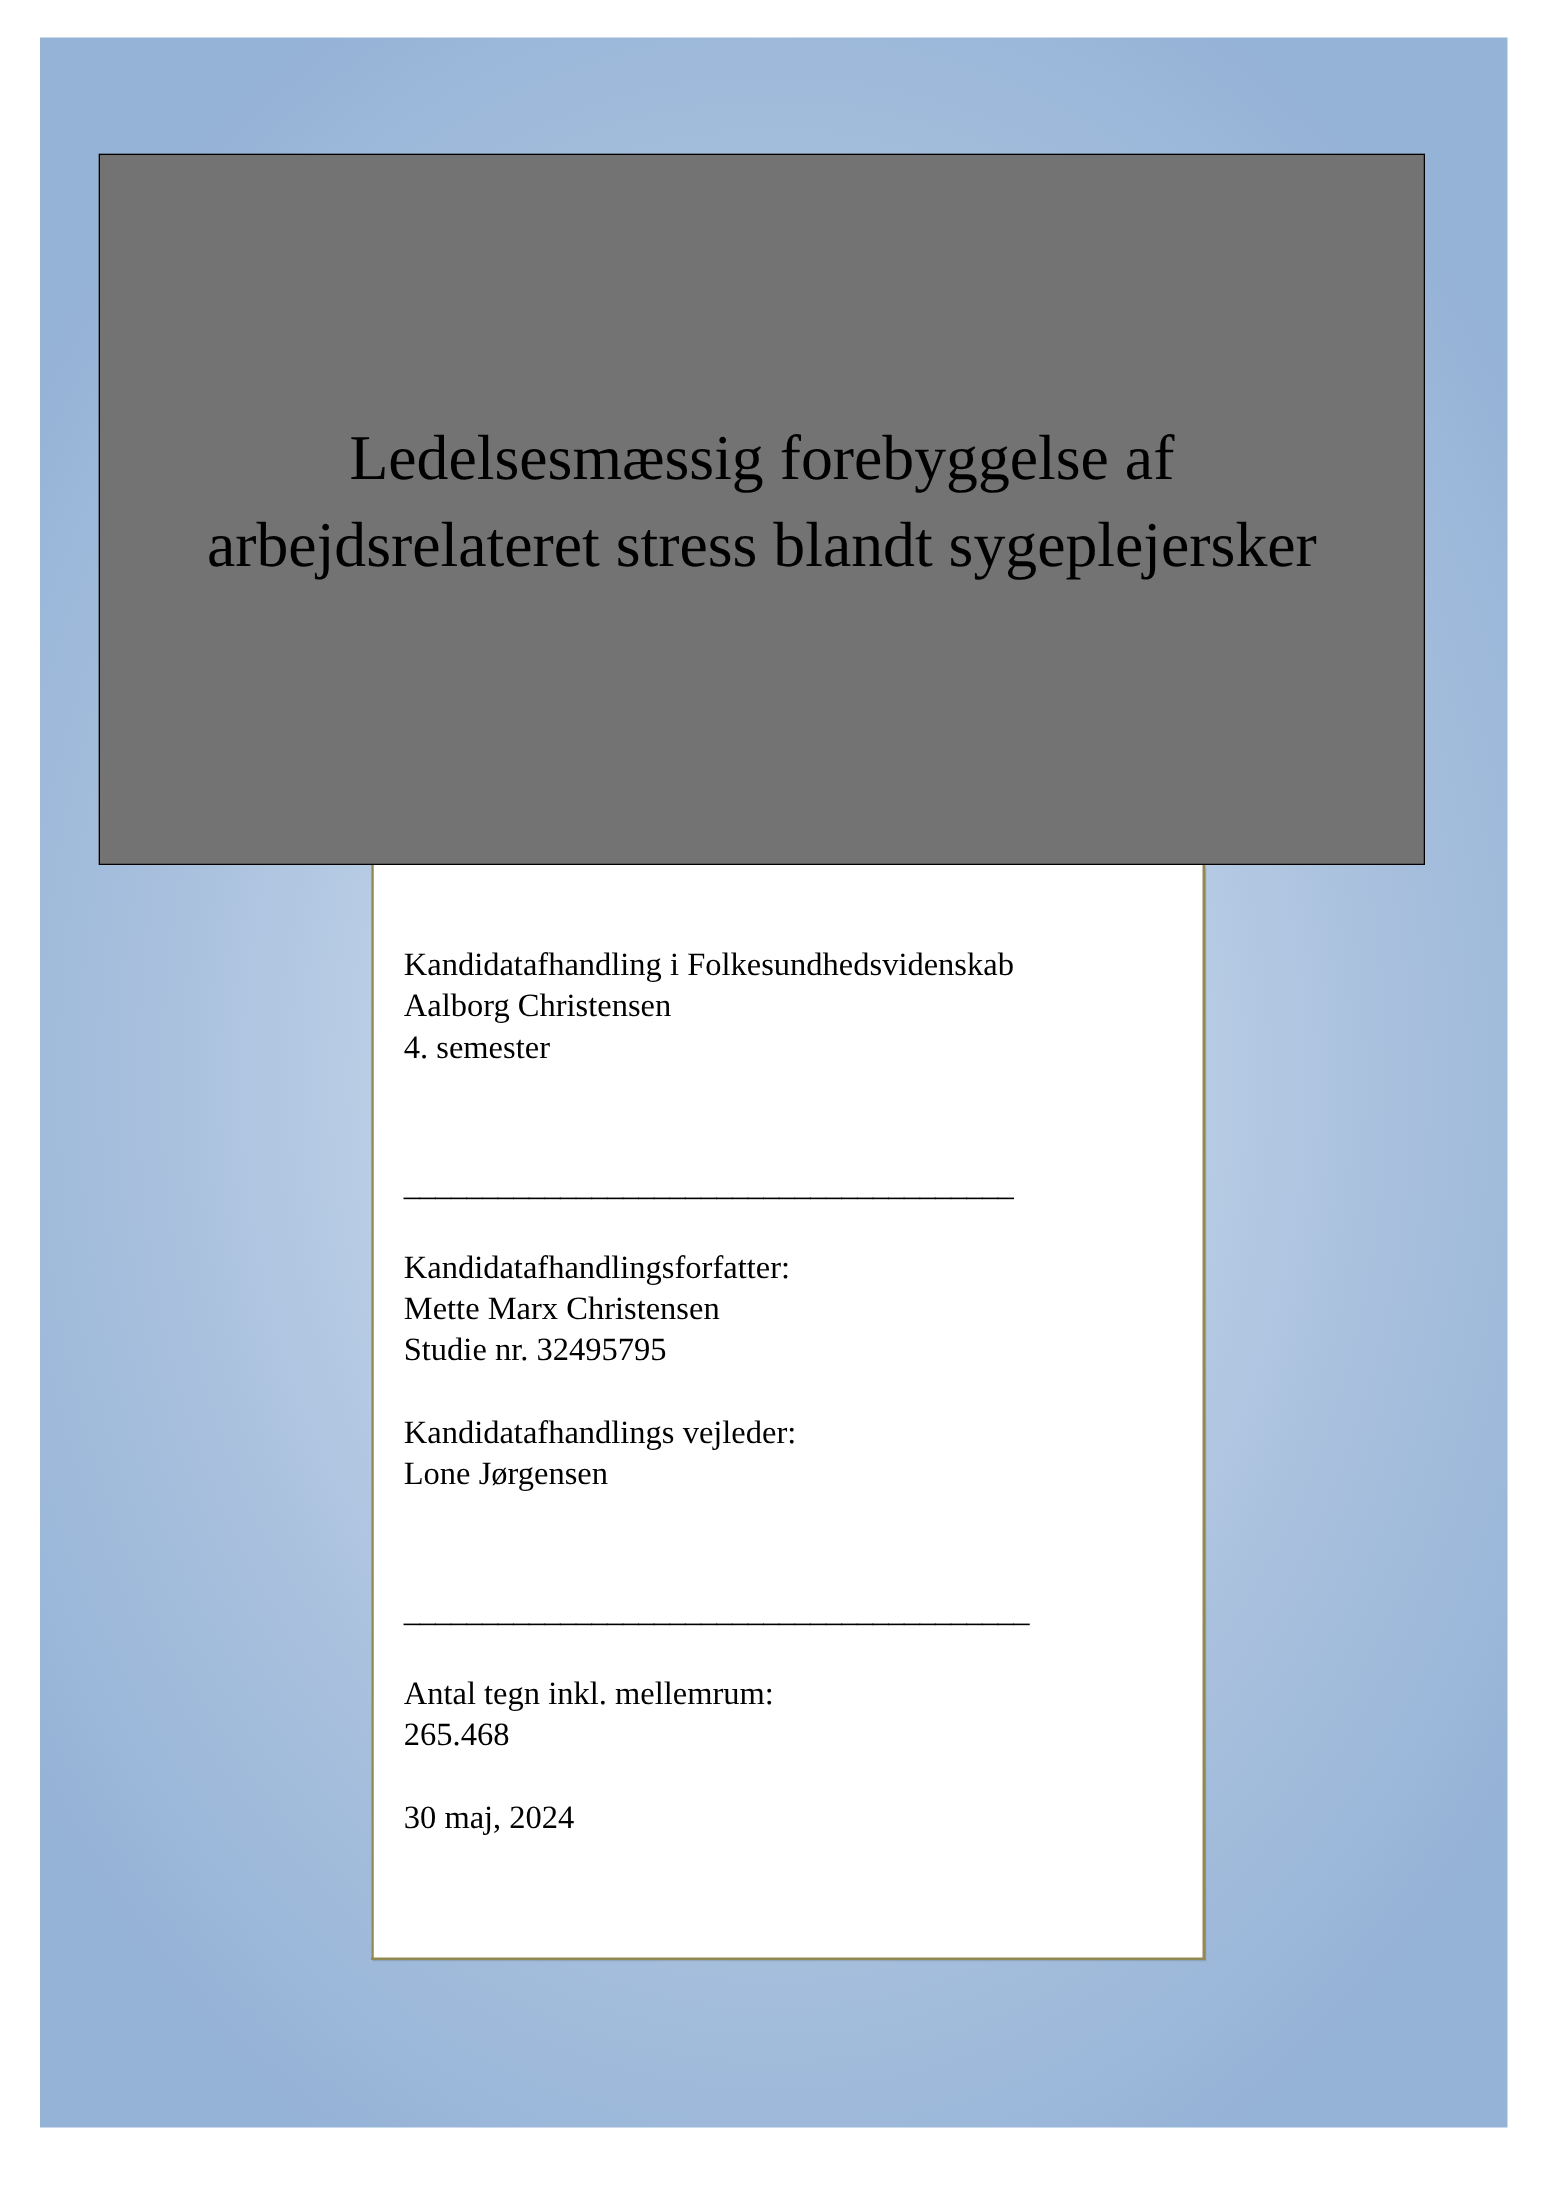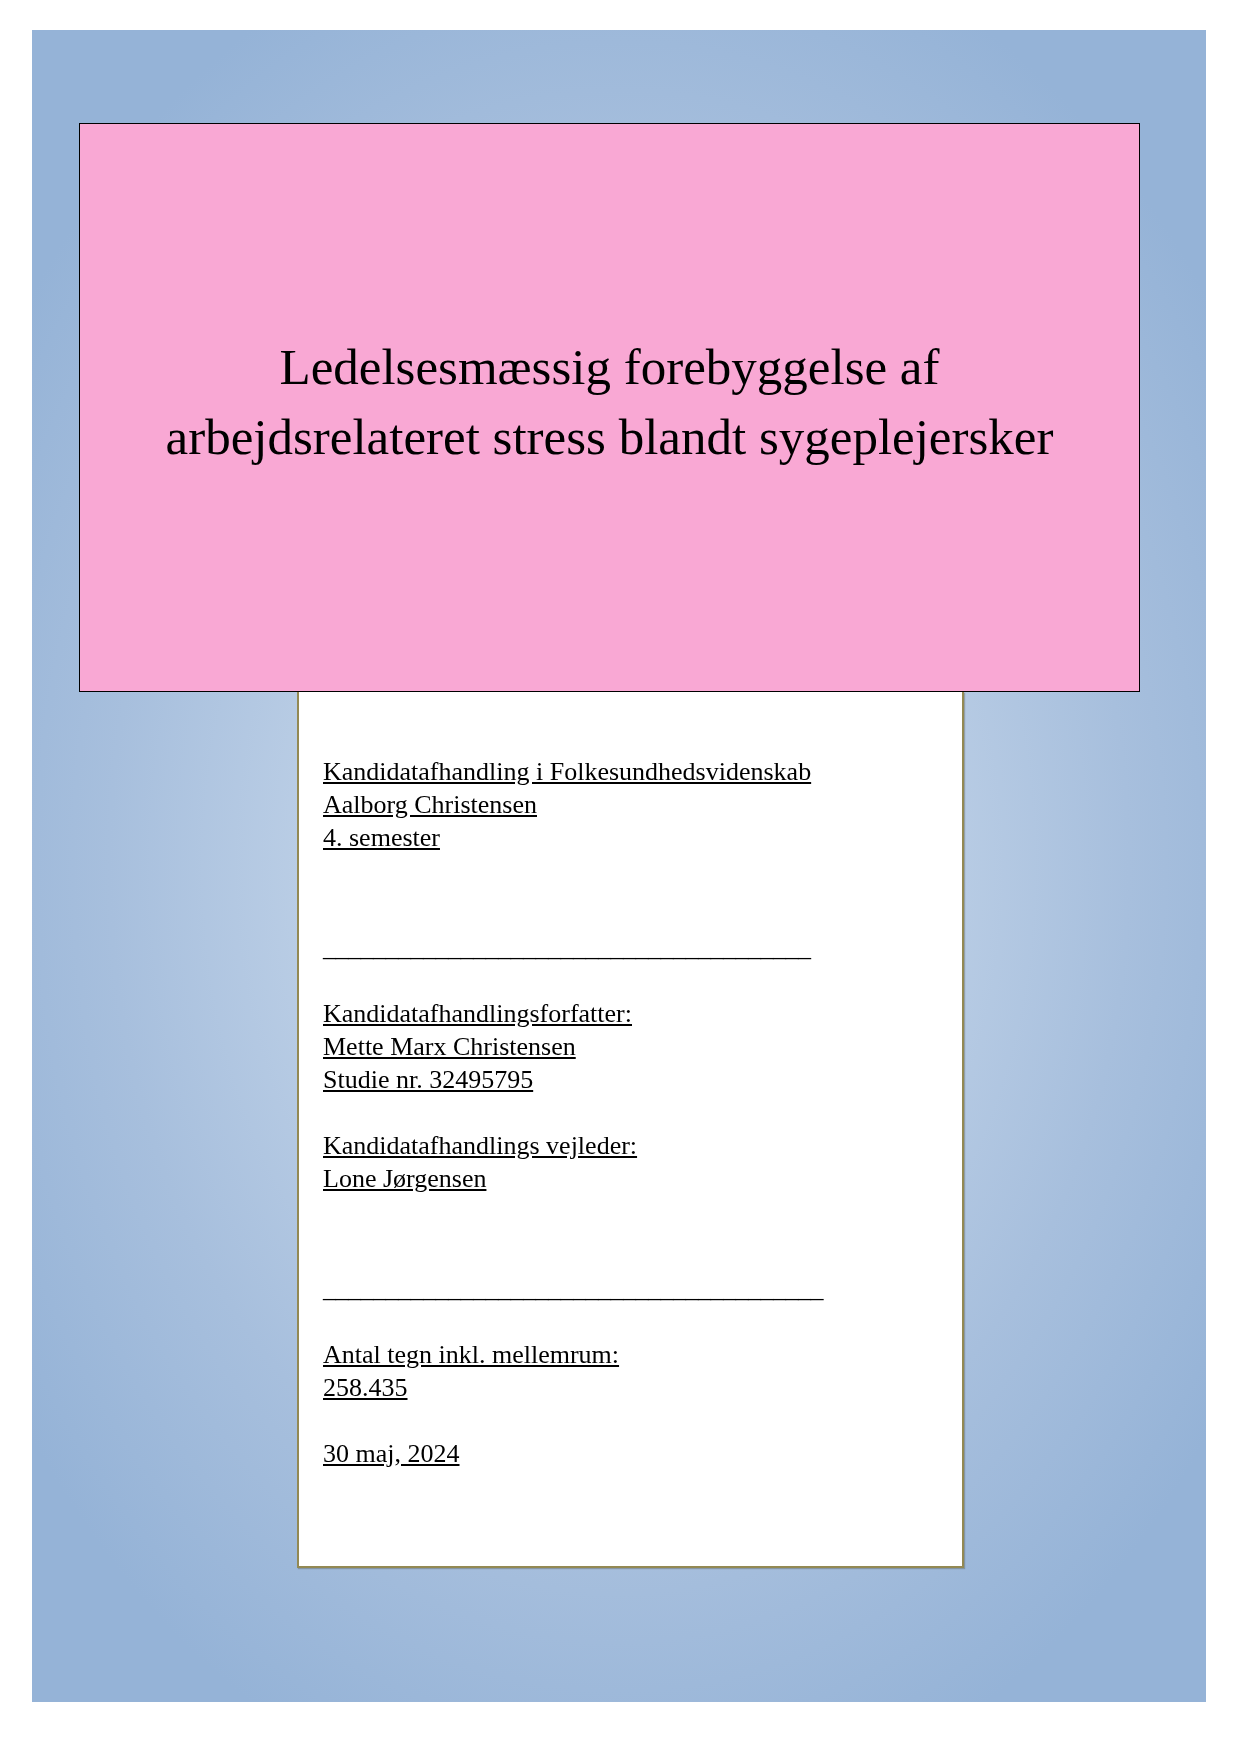--- a/index.html
+++ b/index.html
@@ -22,21 +22,21 @@
       width: 1174px;
       height: 1672px;
       background: radial-gradient(ellipse 62% 58% at 50% 50%, #d3dfee 0%, #bccfe6 40%, #a7bfdd 70%, #95b3d7 100%);
     }
     .title-box {
       position: absolute;
       left: 79px;
       top: 123px;
       width: 1059px;
       height: 567px;
-      background: #f9a8d4;
+      background: #737373;
       border: 1px solid #000000;
       display: flex;
       align-items: center;
       justify-content: center;
     }
     .title-text {
       font-size: 51px;
       line-height: 70px;
       text-align: center;
       margin-top: -12px;
@@ -60,21 +60,20 @@
     .info-content {
       position: absolute;
       left: 24px;
       top: 63px;
       font-size: 26px;
       line-height: 33px;
     }
     .info-line {
       display: block;
       white-space: nowrap;
-      text-decoration: underline;
     }
     .gap {
       display: block;
       height: 33px;
     }
     .rule {
       display: block;
       white-space: nowrap;
       letter-spacing: -0.5px;
       margin-top: 44px;
@@ -103,17 +102,17 @@
     <span class="info-line">Kandidatafhandlingsforfatter:</span>
     <span class="info-line">Mette Marx Christensen</span>
     <span class="info-line">Studie nr. 32495795</span>
     <span class="gap"></span>
     <span class="info-line">Kandidatafhandlings vejleder:</span>
     <span class="info-line">Lone Jørgensen</span>
     <span class="gap"></span>
     <span class="rule">________________________________________</span>
     <span class="gap"></span>
     <span class="info-line">Antal tegn inkl. mellemrum:</span>
-    <span class="info-line">258.435</span>
+    <span class="info-line">265.468</span>
     <span class="gap"></span>
     <span class="info-line">30 maj, 2024</span>
   </div>
 </div>
 
 </body></html>

